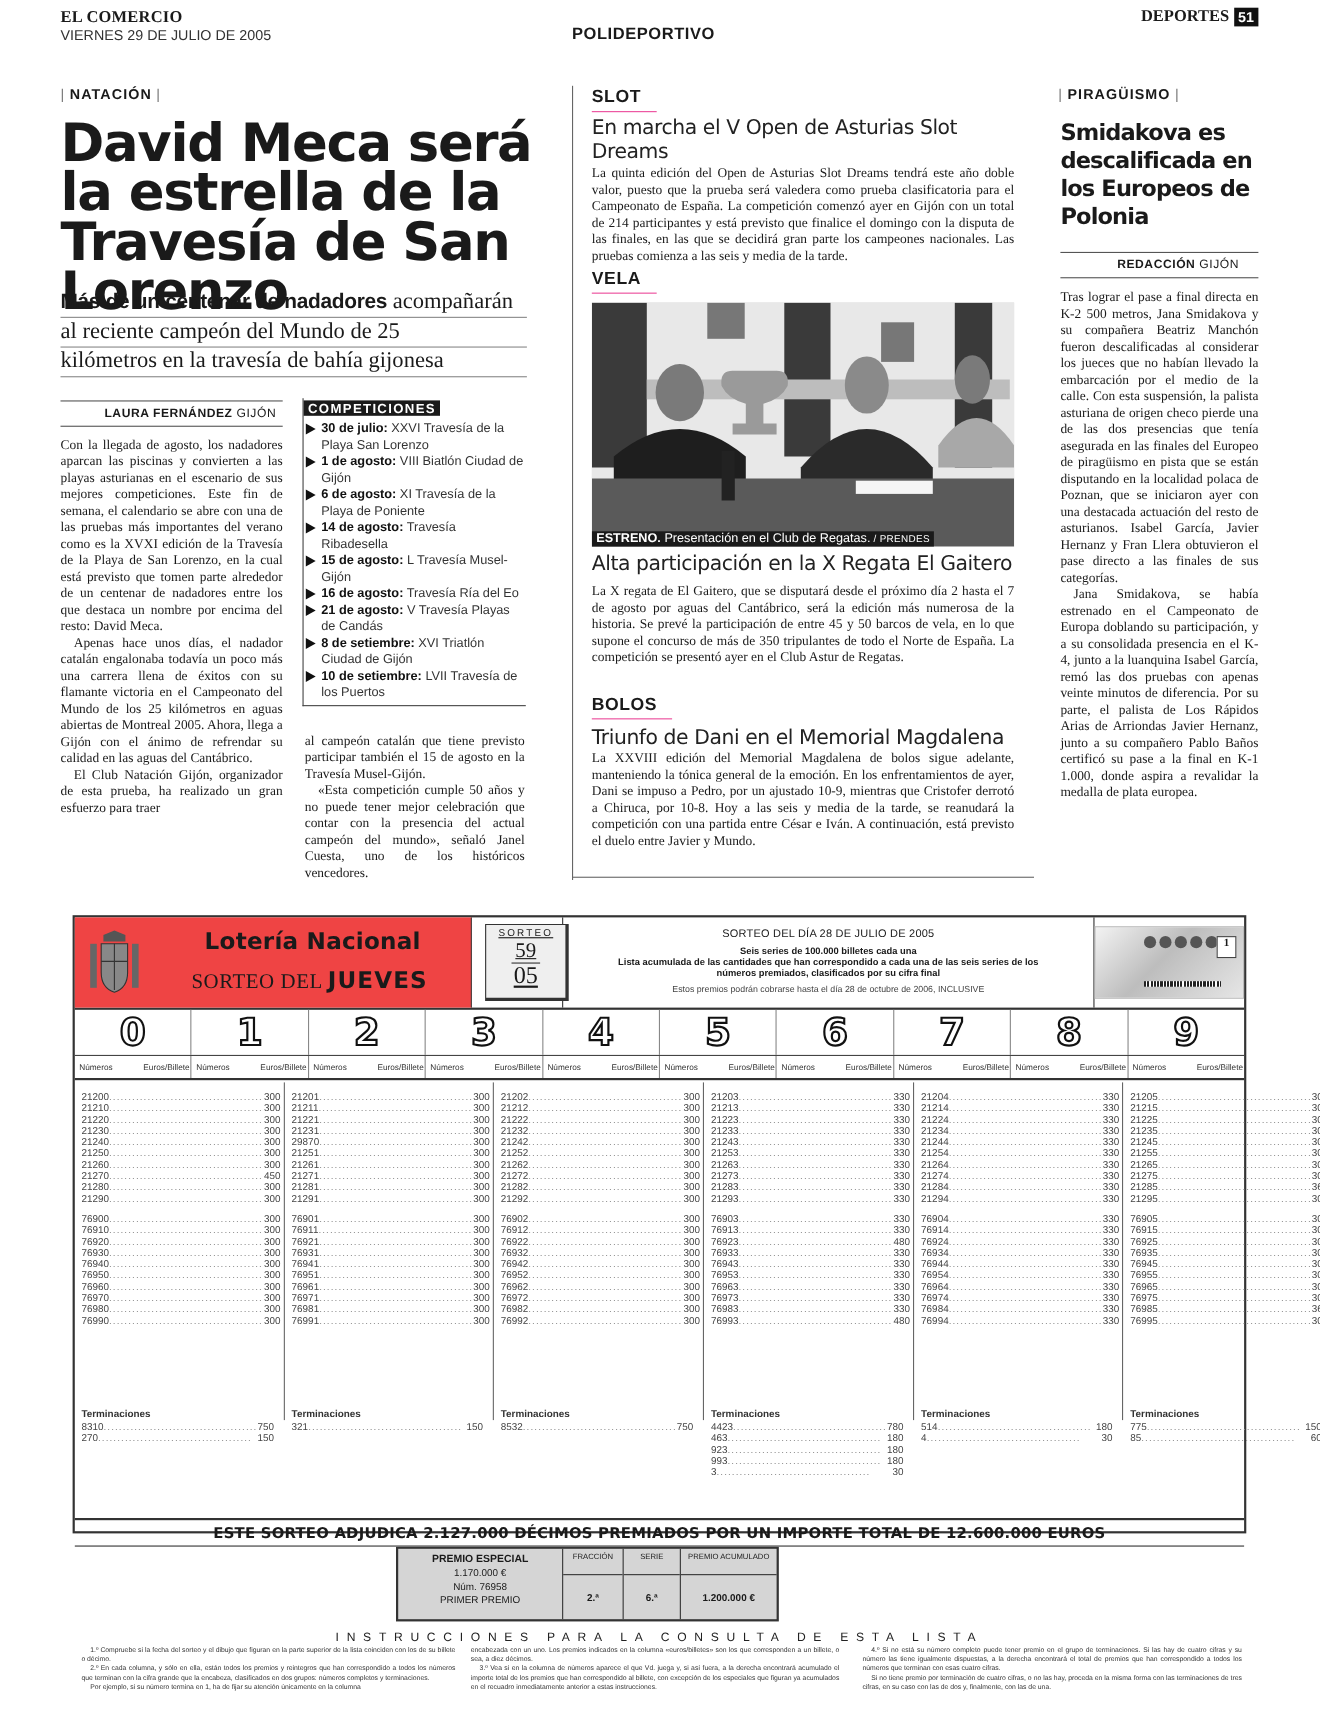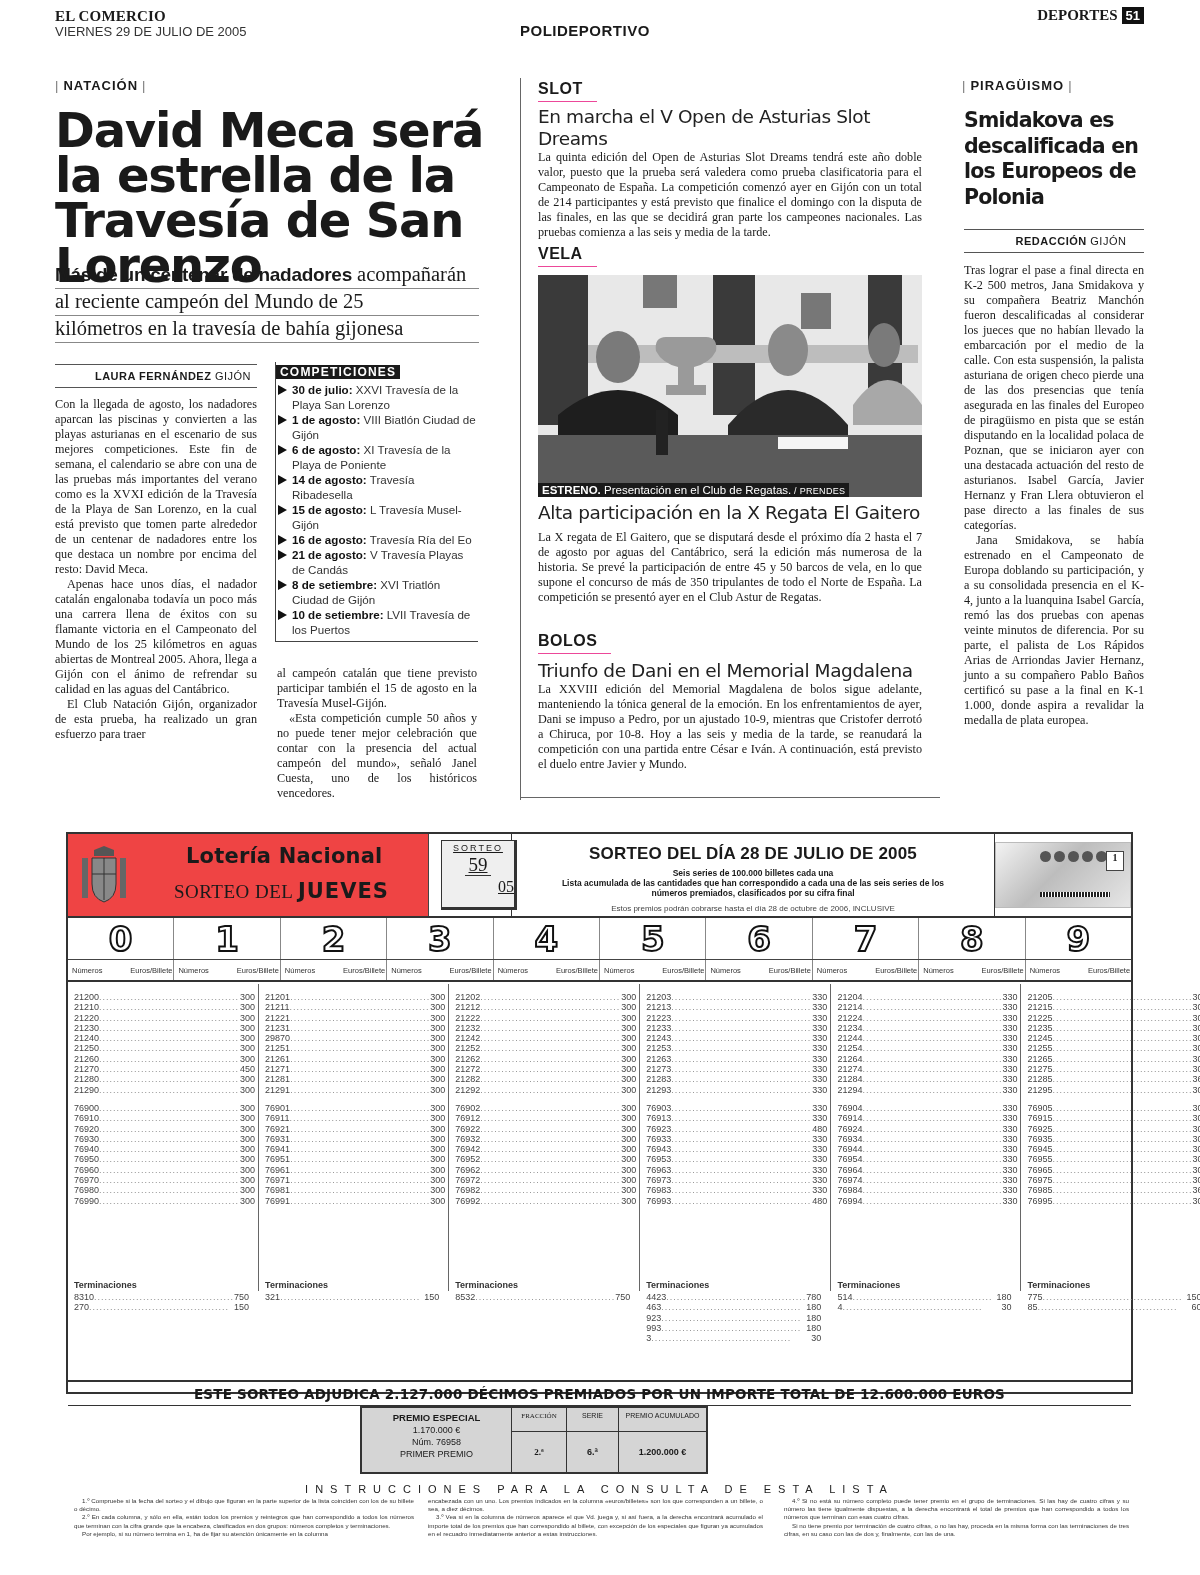--- a/index.html
+++ b/index.html
@@ -52,23 +52,23 @@
   .lot { left: 66px; top: 832px; width: 1067px; height: 562px; border: 2px solid #333; }
   .lot-top { position: absolute; left: 0; top: 0; width: 100%; height: 84px; border-bottom: 2px solid #333; display: flex; }
   .lot-brand { width: 373px; background: #ef4444; position: relative; border-right: 1px solid #444; }
   .lot-coat { position: absolute; left: 12px; top: 10px; width: 48px; height: 64px; }
   .lot-name { position: absolute; left: 118px; top: 10px; font-family: "DejaVu Sans", sans-serif; font-weight: bold; font-size: 21px; letter-spacing: 0.2px; }
   .lot-sub { position: absolute; left: 106px; top: 45px; font-family: "Liberation Serif", serif; font-size: 19px; letter-spacing: 0.5px; }
   .lot-sub b { font-family: "DejaVu Sans", sans-serif; font-size: 21px; letter-spacing: 1px; }
   .lot-sorteo { position: absolute; left: 373px; top: 6px; width: 76px; height: 70px; border: 1px solid #333; border-right: 3px solid #333; border-bottom: 3px solid #333; background: #efefef; text-align: center; text-decoration: underline; }
   .lot-sorteo .lbl { font-family: "Liberation Sans", sans-serif; font-size: 9px; letter-spacing: 2px; margin-top: 2px; }
   .lot-sorteo .n1 { font-size: 19px; line-height: 20px; border-bottom: 1px solid #333; width: 26px; margin: 2px auto 0; }
-  .lot-sorteo .n2 { font-size: 16px; line-height: 22px; text-align: right; }
+  .lot-sorteo .n2 { font-size: 22px; line-height: 22px; }
   .lot-info { width: 500px; margin-left: 82px; border-left: 1px solid #333; border-right: 1px solid #333; text-align: center; font-family: "Liberation Sans", sans-serif; padding-top: 10px; }
-  .lot-info .t1 { font-size: 17px; font-weight: bold; letter-spacing: 0.2px; }
+  .lot-info .t1 { font-size: 10px; font-weight: normal; letter-spacing: 0.2px; }
   .lot-info .t2 { font-size: 8.5px; font-weight: bold; line-height: 10px; margin-top: 4px; }
   .lot-info .t3 { font-size: 8px; color: #444; margin-top: 6px; }
   .lot-ticket { flex: 1; display: flex; align-items: center; justify-content: center; }
   .ticket-img { width: 136px; height: 66px; background: linear-gradient(135deg,#f3f3f3,#bdbdbd 45%,#e6e6e6); border: 1px solid #bbb; position: relative; }
   .ticket-img .dots { position: absolute; left: 44px; top: 8px; display: flex; gap: 3px; }
   .ticket-img .dots span { width: 11px; height: 11px; border-radius: 50%; background: #555; display: block; }
   .ticket-img .one { position: absolute; right: 6px; top: 8px; width: 18px; height: 20px; border: 1px solid #444; background: #fff; font-size: 10px; text-align: center; font-weight: bold; }
   .ticket-img .bar { position: absolute; left: 44px; bottom: 10px; width: 70px; height: 5px; background: repeating-linear-gradient(90deg,#222 0 2px,#fff 2px 3px); }
 
   .lot-digits { position: absolute; left: 0; top: 84px; width: 100%; height: 42px; display: flex; border-bottom: 1px solid #444; }
@@ -1011,21 +1011,21 @@
   </div>
 </div>
 
 <div class="abs premio">
   <div class="pe">
     <div class="t">PREMIO ESPECIAL</div>
     <div>1.170.000 €</div>
     <div>Núm. 76958</div>
     <div>PRIMER PREMIO</div>
   </div>
-  <div class="pc" style="width:55px;font-family:Liberation Serif, serif;">
+  <div class="pc" style="width:55px;">
     <div class="h">FRACCIÓN</div>
     <div class="v">2.ª</div>
   </div>
   <div class="pc" style="width:52px;">
     <div class="h">SERIE</div>
     <div class="v">6.ª</div>
   </div>
   <div class="pc" style="flex:1;border-right:none;">
     <div class="h">PREMIO ACUMULADO</div>
     <div class="v">1.200.000 €</div>

